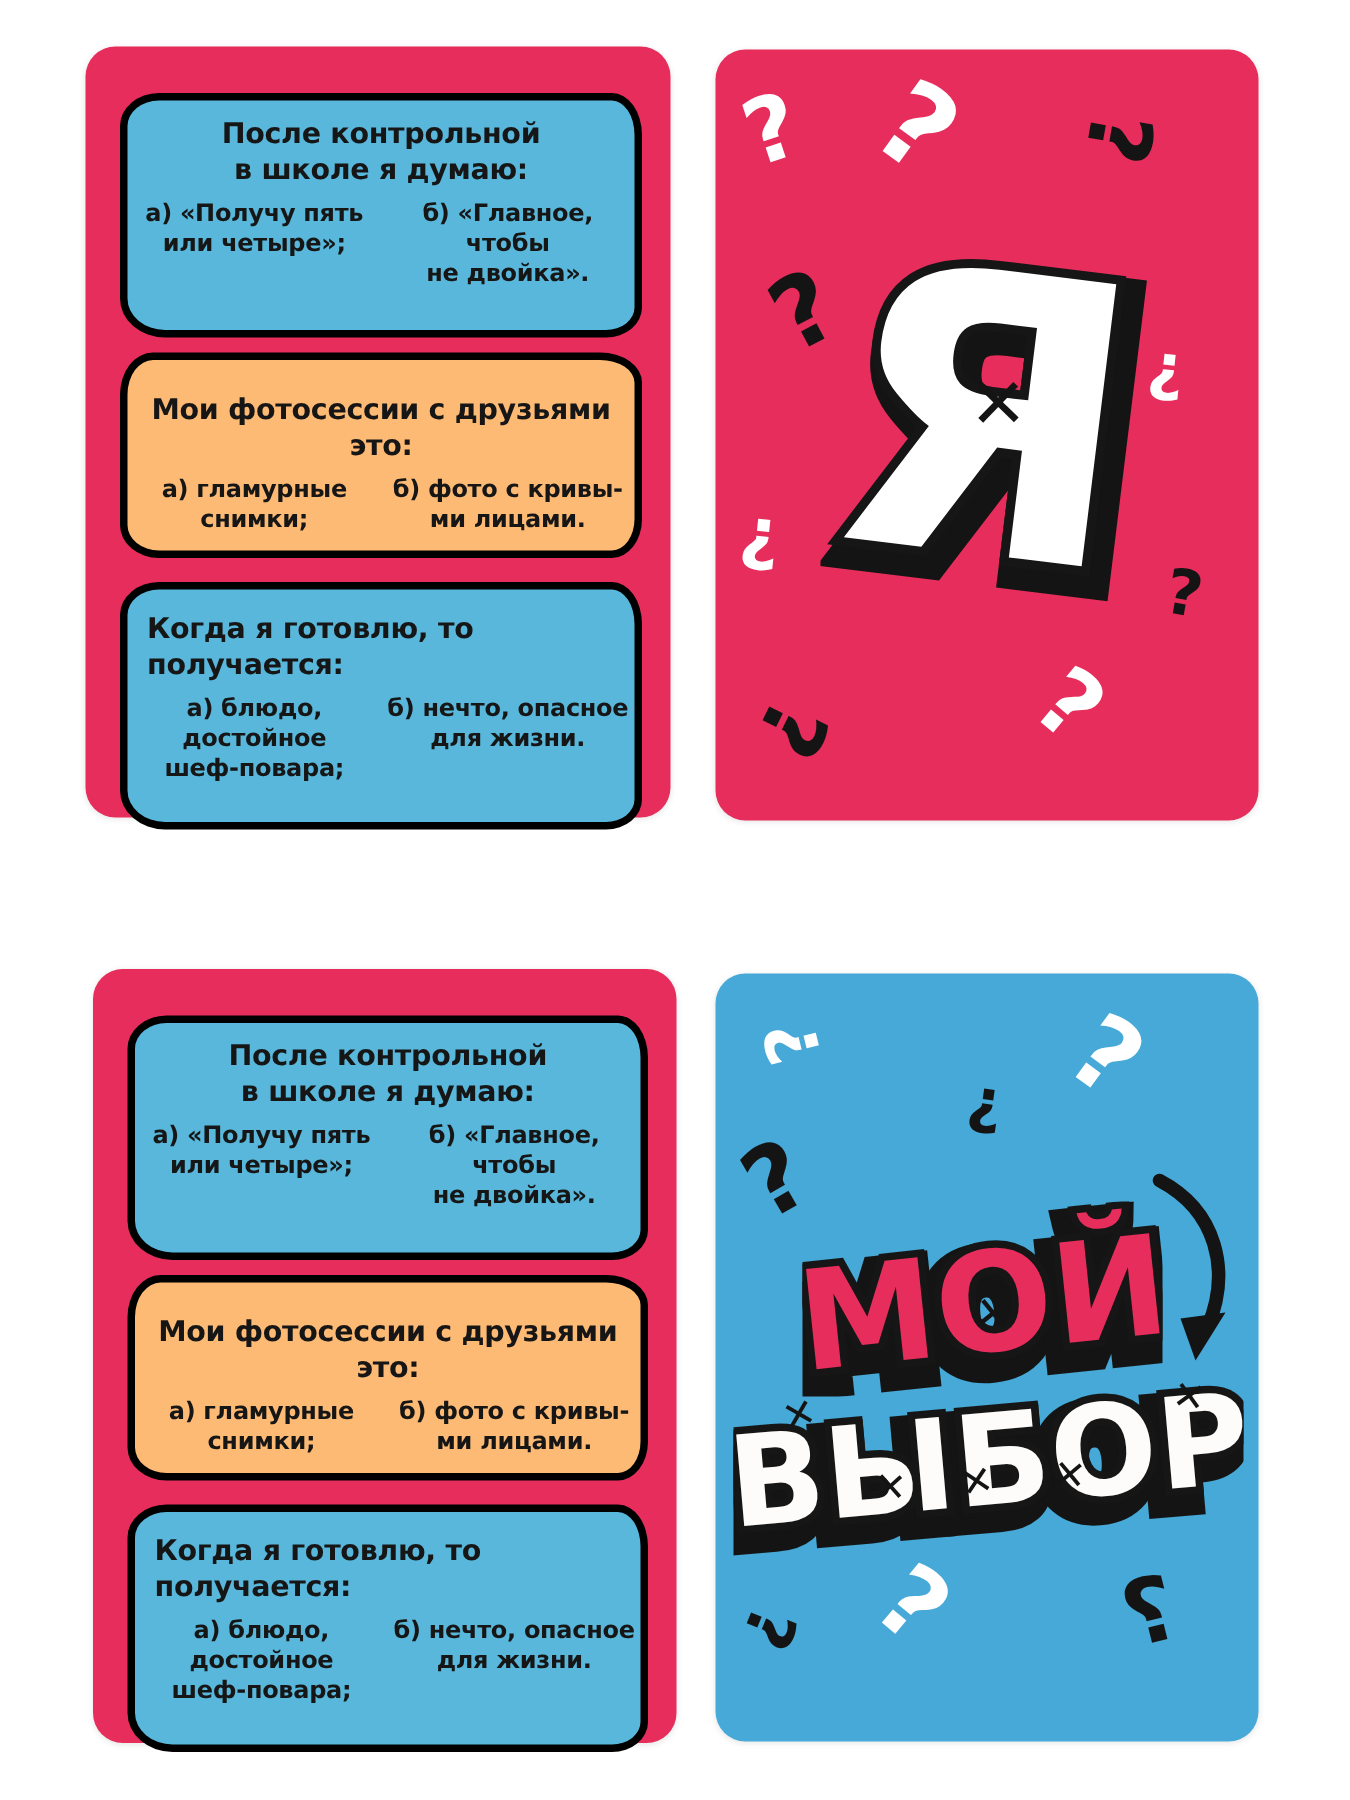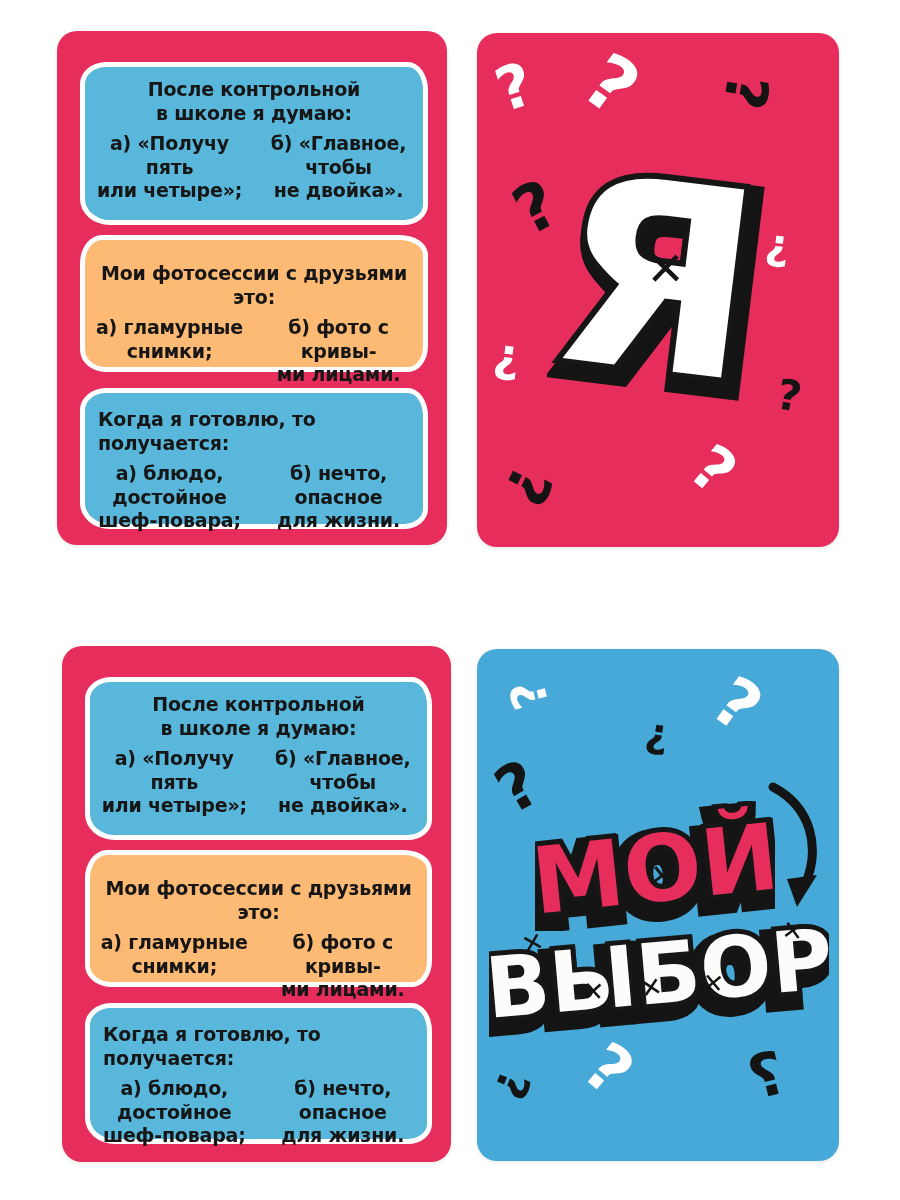--- a/index.html
+++ b/index.html
@@ -11,37 +11,37 @@
   .card{
     position:absolute;border-radius:20px;
     box-shadow:0 1px 4px rgba(0,0,0,0.10);
   }
   .card.pink{background:#e62d5c;}
   .card.blue{background:#46a9d8;}
 
   
   .panel{
     position:absolute;left:23px;right:19px;
-    border:5px solid #ffffff;box-sizing:border-box;
+    border:5px solid #000000;box-sizing:border-box;
     color:#161616;
   }
   .panel.blue{background:#58b7da;border-radius:26px 20px 24px 30px / 22px 28px 20px 26px;}
   .panel.white{background:#fdba74;border-radius:22px 28px 20px 26px / 28px 20px 26px 22px;}
   .p1{top:31px;height:163px;}
   .p2{top:204px;height:137px;}
-  .p3{top:357px;height:141px;}
+  .p3{top:357px;height:165px;}
   .heading{
     text-align:center;font-weight:700;font-size:19px;line-height:1.24;
     margin-top:11px;white-space:pre-line;letter-spacing:-0.2px;
   }
   .p2 .heading{margin-top:22px;}
   .p3 .heading{text-align:left;padding-left:13px;margin-top:15px;}
   .options{display:flex;margin-top:7px;}
   .col{
-    flex:1;text-align:center;font-weight:700;font-size:19px;line-height:1.24;
+    flex:1;text-align:center;font-weight:700;font-size:16px;line-height:1.24;
     white-space:pre-line;letter-spacing:-0.2px;
   }
 
   
   .mark{
     position:absolute;font-weight:700;line-height:1;
     transform-origin:50% 50%;user-select:none;
     font-family:"DejaVu Sans",sans-serif;
   }
 

